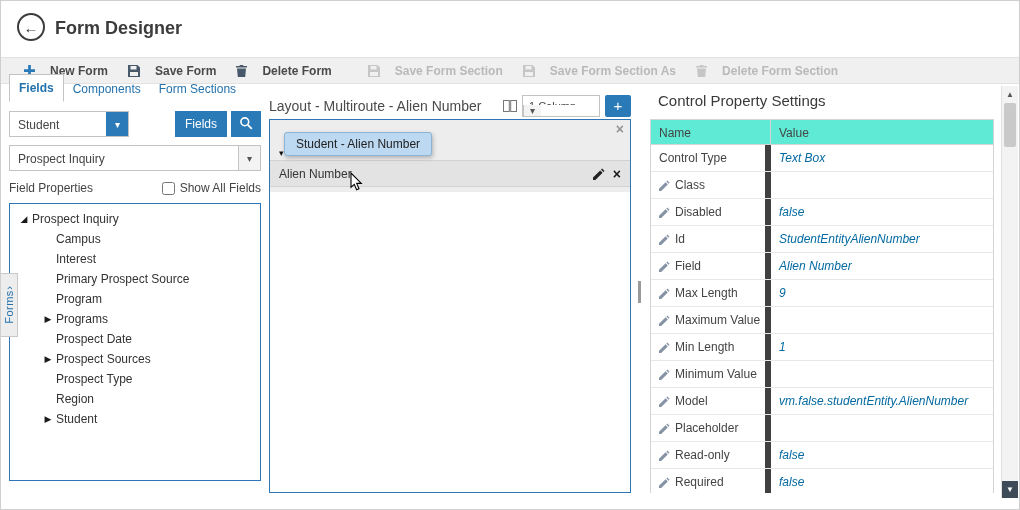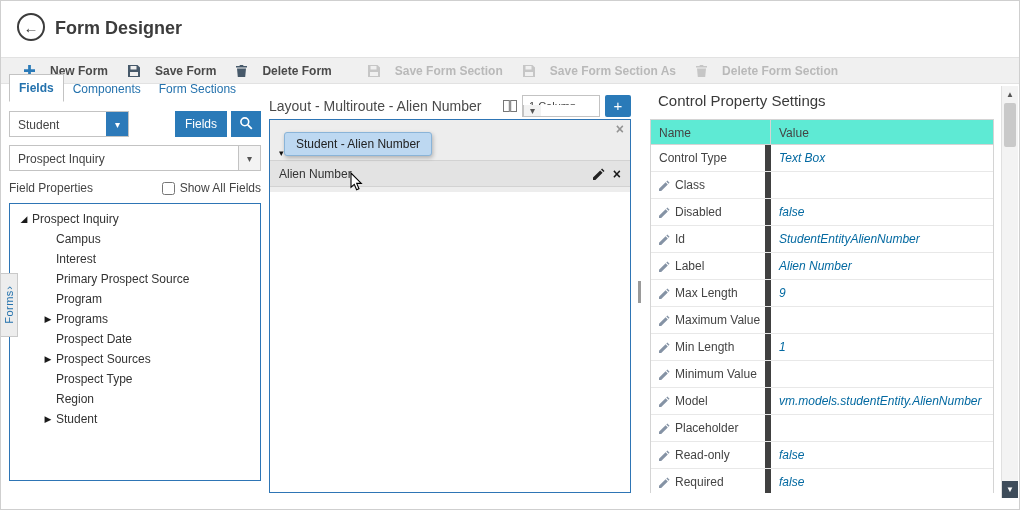--- a/index.html
+++ b/index.html
@@ -351,21 +351,21 @@
             <span>StudentEntityAlienNumber</span>
           </div>
         </div>
         <div class="prow">
           <div class="c1">
             <span class="edit-ic">
               <svg width="11" height="11" viewBox="0 0 12 12">
                 <path d="M0 9.6l7.2-7.2 2.4 2.4L2.4 12H0zM8 1.6l1.1-1.1 2.4 2.4-1.1 1.1z" fill="currentColor"></path>
               </svg>
             </span>
-            <span>Label</span>
+            <span>Field</span>
           </div>
           <div class="c2">
             <span>Alien Number</span>
           </div>
         </div>
         <div class="prow">
           <div class="c1">
             <span class="edit-ic">
               <svg width="11" height="11" viewBox="0 0 12 12">
                 <path d="M0 9.6l7.2-7.2 2.4 2.4L2.4 12H0zM8 1.6l1.1-1.1 2.4 2.4-1.1 1.1z" fill="currentColor"></path>
@@ -419,21 +419,21 @@
         <div class="prow">
           <div class="c1">
             <span class="edit-ic">
               <svg width="11" height="11" viewBox="0 0 12 12">
                 <path d="M0 9.6l7.2-7.2 2.4 2.4L2.4 12H0zM8 1.6l1.1-1.1 2.4 2.4-1.1 1.1z" fill="currentColor"></path>
               </svg>
             </span>
             <span>Model</span>
           </div>
           <div class="c2">
-            <span>vm.models.studentEntity.AlienNumber</span>
+            <span>vm.false.studentEntity.AlienNumber</span>
           </div>
         </div>
         <div class="prow">
           <div class="c1">
             <span class="edit-ic">
               <svg width="11" height="11" viewBox="0 0 12 12">
                 <path d="M0 9.6l7.2-7.2 2.4 2.4L2.4 12H0zM8 1.6l1.1-1.1 2.4 2.4-1.1 1.1z" fill="currentColor"></path>
               </svg>
             </span>
             <span>Placeholder</span>

